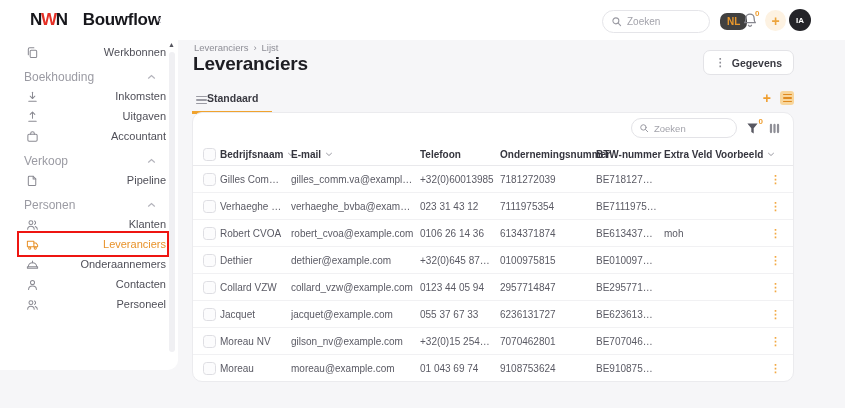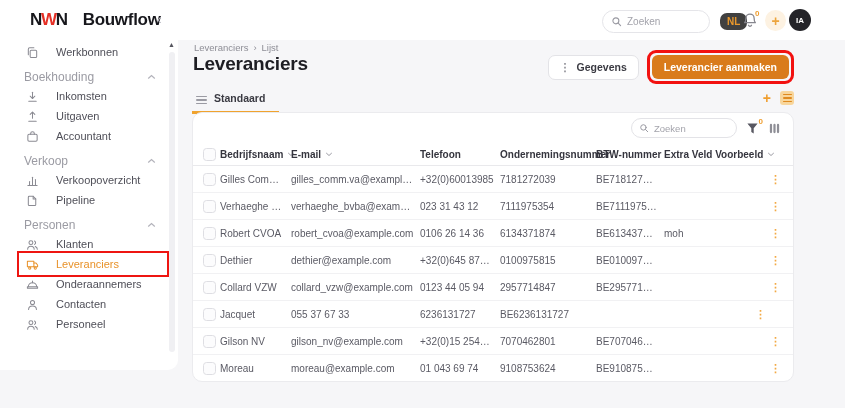--- a/index.html
+++ b/index.html
@@ -18,40 +18,40 @@
   .lang-badge { position:absolute; left:720px; top:13px; background:#404040; color:#e9982c; font-size:10px; font-weight:700; padding:3px 7px; border-radius:7px; }
   .bell-wrap { position:absolute; left:742px; top:12px; width:20px; height:20px; }
   .bell-badge { position:absolute; left:13px; top:-3px; color:#ef9d2e; font-size:8px; font-weight:700; }
   .plus-btn { position:absolute; left:765px; top:10px; width:21px; height:21px; border-radius:50%; background:#fdf2e2; color:#eca43c; font-size:14px; font-weight:600; display:flex; align-items:center; justify-content:center; cursor:pointer; }
   .avatar { position:absolute; left:789px; top:9px; width:22px; height:22px; border-radius:50%; background:#232328; color:#fff; font-size:8px; font-weight:700; display:flex; align-items:center; justify-content:center; }
 
   
   .sidebar { position:absolute; left:0; top:40px; width:178px; height:330px; background:#fff; border-radius:0 0 10px 0; padding-top:2px; }
   .sb-scroll { position:absolute; right:3px; top:12px; width:6px; height:300px; background:#f0f0f3; border-radius:3px; }
   .sb-arrow { position:absolute; right:3px; top:1px; font-size:7px; color:#55555e; }
-  .sb-item { height:20px; display:flex; align-items:center; gap:17px; margin-left:20px; margin-right:12px; padding-left:6px; cursor:pointer; }
+  .sb-item { height:20px; display:flex; align-items:center; gap:5px; margin-left:20px; margin-right:12px; padding-left:6px; cursor:pointer;justify-content:space-between; }
   .sb-item .ic { display:flex; color:#8a8a92; }
   .sb-label { font-size:11px; color:#4f4f58; white-space:nowrap; }
   .sb-item.active .ic { color:#e8922a; }
   .sb-item.active .sb-label { color:#e8922a; }
   .sb-item.active { outline:2px solid #ee1511; outline-offset:1px; }
   .sb-sec { height:16px; margin:7px 22px 1px 24px; display:flex; align-items:center; justify-content:space-between; cursor:pointer; }
   .sb-sec span { font-size:12px; color:#9b9ba3; }
 
   
   .breadcrumb { position:absolute; left:194px; top:42px; font-size:9.5px; color:#8e8e96; display:flex; gap:5px; }
   .page-title { position:absolute; left:193px; top:53px; font-size:19px; font-weight:800; color:#1d1d23; letter-spacing:-0.2px; }
   .actions { position:absolute; left:192px; top:50px; width:602px; display:flex; justify-content:flex-end; align-items:center; gap:8px; }
   .btn-gegevens { height:25px; background:#fff; border:1px solid #e3e3e7; border-radius:7px; display:flex; align-items:center; gap:6px; padding:0 11px; font-size:10.5px; font-weight:700; color:#3a3a42; cursor:pointer; }
   .btn-gegevens .gdots { color:#8e8e96; font-size:11px; font-weight:700; }
   .annot-btn { border:3px solid #f21110; border-radius:9px; padding:2px; }
   .btn-create { height:24px; background:#d97b1b; border:none; border-radius:6px; color:#fff; font-size:10.5px; font-weight:700; padding:0 12px; font-family:inherit; cursor:pointer; white-space:nowrap; }
 
   .tabs { position:absolute; left:192px; top:90px; width:602px; display:flex; align-items:flex-start; }
-  .tab { display:flex; align-items:flex-end; gap:7px; padding:2px 14px 7px 4px; border-bottom:3px solid #f0a32e; cursor:pointer; }
+  .tab { display:flex; align-items:flex-end; padding:2px 14px 7px 4px; border-bottom:3px solid #f0a32e; cursor:pointer; }
   .tab-label { font-size:10.5px; font-weight:700; color:#3a3a42; }
   .hamb { display:flex; flex-direction:column; gap:2px; }
   .hamb i { width:11px; height:1.4px; background:#9b9ba3; border-radius:1px; }
   .tab-icons { margin-left:auto; display:flex; align-items:center; gap:9px; padding-top:1px; }
   .tab-plus { color:#ef9d2e; font-size:14px; font-weight:600; cursor:pointer; line-height:14px; }
   .view-card { width:14px; height:14px; border-radius:3px; background:#f8d69c; display:flex; flex-direction:column; justify-content:center; gap:2px; padding:0 2.5px; cursor:pointer; }
   .view-card i { height:1.4px; background:#df8a20; border-radius:1px; }
 
   .card { position:absolute; left:192px; top:112px; width:602px; height:270px; background:#fff; border:1px solid #ebebee; border-radius:10px; overflow:hidden; }
   .toolbar { height:30px; display:flex; align-items:center; justify-content:flex-end; gap:9px; padding:0 12px; }
@@ -156,31 +156,20 @@
       <div class="sb-sec">
         <span>Verkoop</span>
         <span class="ic">
           <svg width="9" height="6" viewBox="0 0 9 6" fill="none" stroke="#b3b3bb" stroke-width="1.2" stroke-linecap="round">
             <path d="M1.5 4.2L4.5 1.5l3 2.7"></path>
           </svg>
         </span>
       </div>
       <div class="sb-item">
         <span class="ic">
-          <svg width="13" height="13" viewBox="0 0 14 14" fill="none" stroke="currentColor" stroke-width="1.1" stroke-linecap="round">
-            <path d="M2 12.5h10"></path>
-            <path d="M3.8 12V8"></path>
-            <path d="M7 12V3.5"></path>
-            <path d="M10.2 12V6"></path>
-          </svg>
-        </span>
-        <span class="sb-label">Verkoopoverzicht</span>
-      </div>
-      <div class="sb-item">
-        <span class="ic">
           <svg width="13" height="13" viewBox="0 0 14 14" fill="none" stroke="currentColor" stroke-width="1.1" stroke-linecap="round" stroke-linejoin="round">
             <path d="M3.5 2.5h4.2l2.8 2.8v6.2a1 1 0 0 1-1 1h-6a1 1 0 0 1-1-1v-8a1 1 0 0 1 1-1z"></path>
             <path d="M7.7 2.5v3h2.8"></path>
           </svg>
         </span>
         <span class="sb-label">Pipeline</span>
       </div>
       <div class="sb-sec">
         <span>Personen</span>
         <span class="ic">
@@ -250,23 +239,20 @@
   <span>Leveranciers</span>
   <span>›</span>
   <span>Lijst</span>
 </div>
 <div class="page-title">Leveranciers</div>
 
 <div class="actions">
   <div class="btn-gegevens">
     <span class="gdots">⋮</span>
     <span>Gegevens</span>
-  </div>
-  <div class="annot-btn">
-    <button class="btn-create">Leverancier aanmaken</button>
   </div>
 </div>
 
 <div class="tabs">
   <div class="tab">
     <span class="hamb">
         <i></i>
         <i></i>
         <i></i>
       </span>
@@ -393,29 +379,30 @@
         <div class="td">collard_vzw@example.com</div>
         <div class="td">0123 44 05 94</div>
         <div class="td">2957714847</div>
         <div class="td">BE2957714847</div>
         <div class="td"></div>
         <span class="row-dots">⋮</span>
       </div>
       <div class="t-row">
         <div class="cbx"></div>
         <div class="td">Jacquet</div>
+        <div class="td">jacquet@example.com</div>
         <div class="td">055 37 67 33</div>
         <div class="td">6236131727</div>
         <div class="td">BE6236131727</div>
         <div class="td"></div>
         <span class="row-dots">⋮</span>
       </div>
       <div class="t-row">
         <div class="cbx"></div>
-        <div class="td">Gilson NV</div>
+        <div class="td">Moreau NV</div>
         <div class="td">gilson_nv@example.com</div>
         <div class="td">+32(0)15 2540351</div>
         <div class="td">7070462801</div>
         <div class="td">BE7070462801</div>
         <div class="td"></div>
         <span class="row-dots">⋮</span>
       </div>
       <div class="t-row">
         <div class="cbx"></div>
         <div class="td">Moreau</div>

